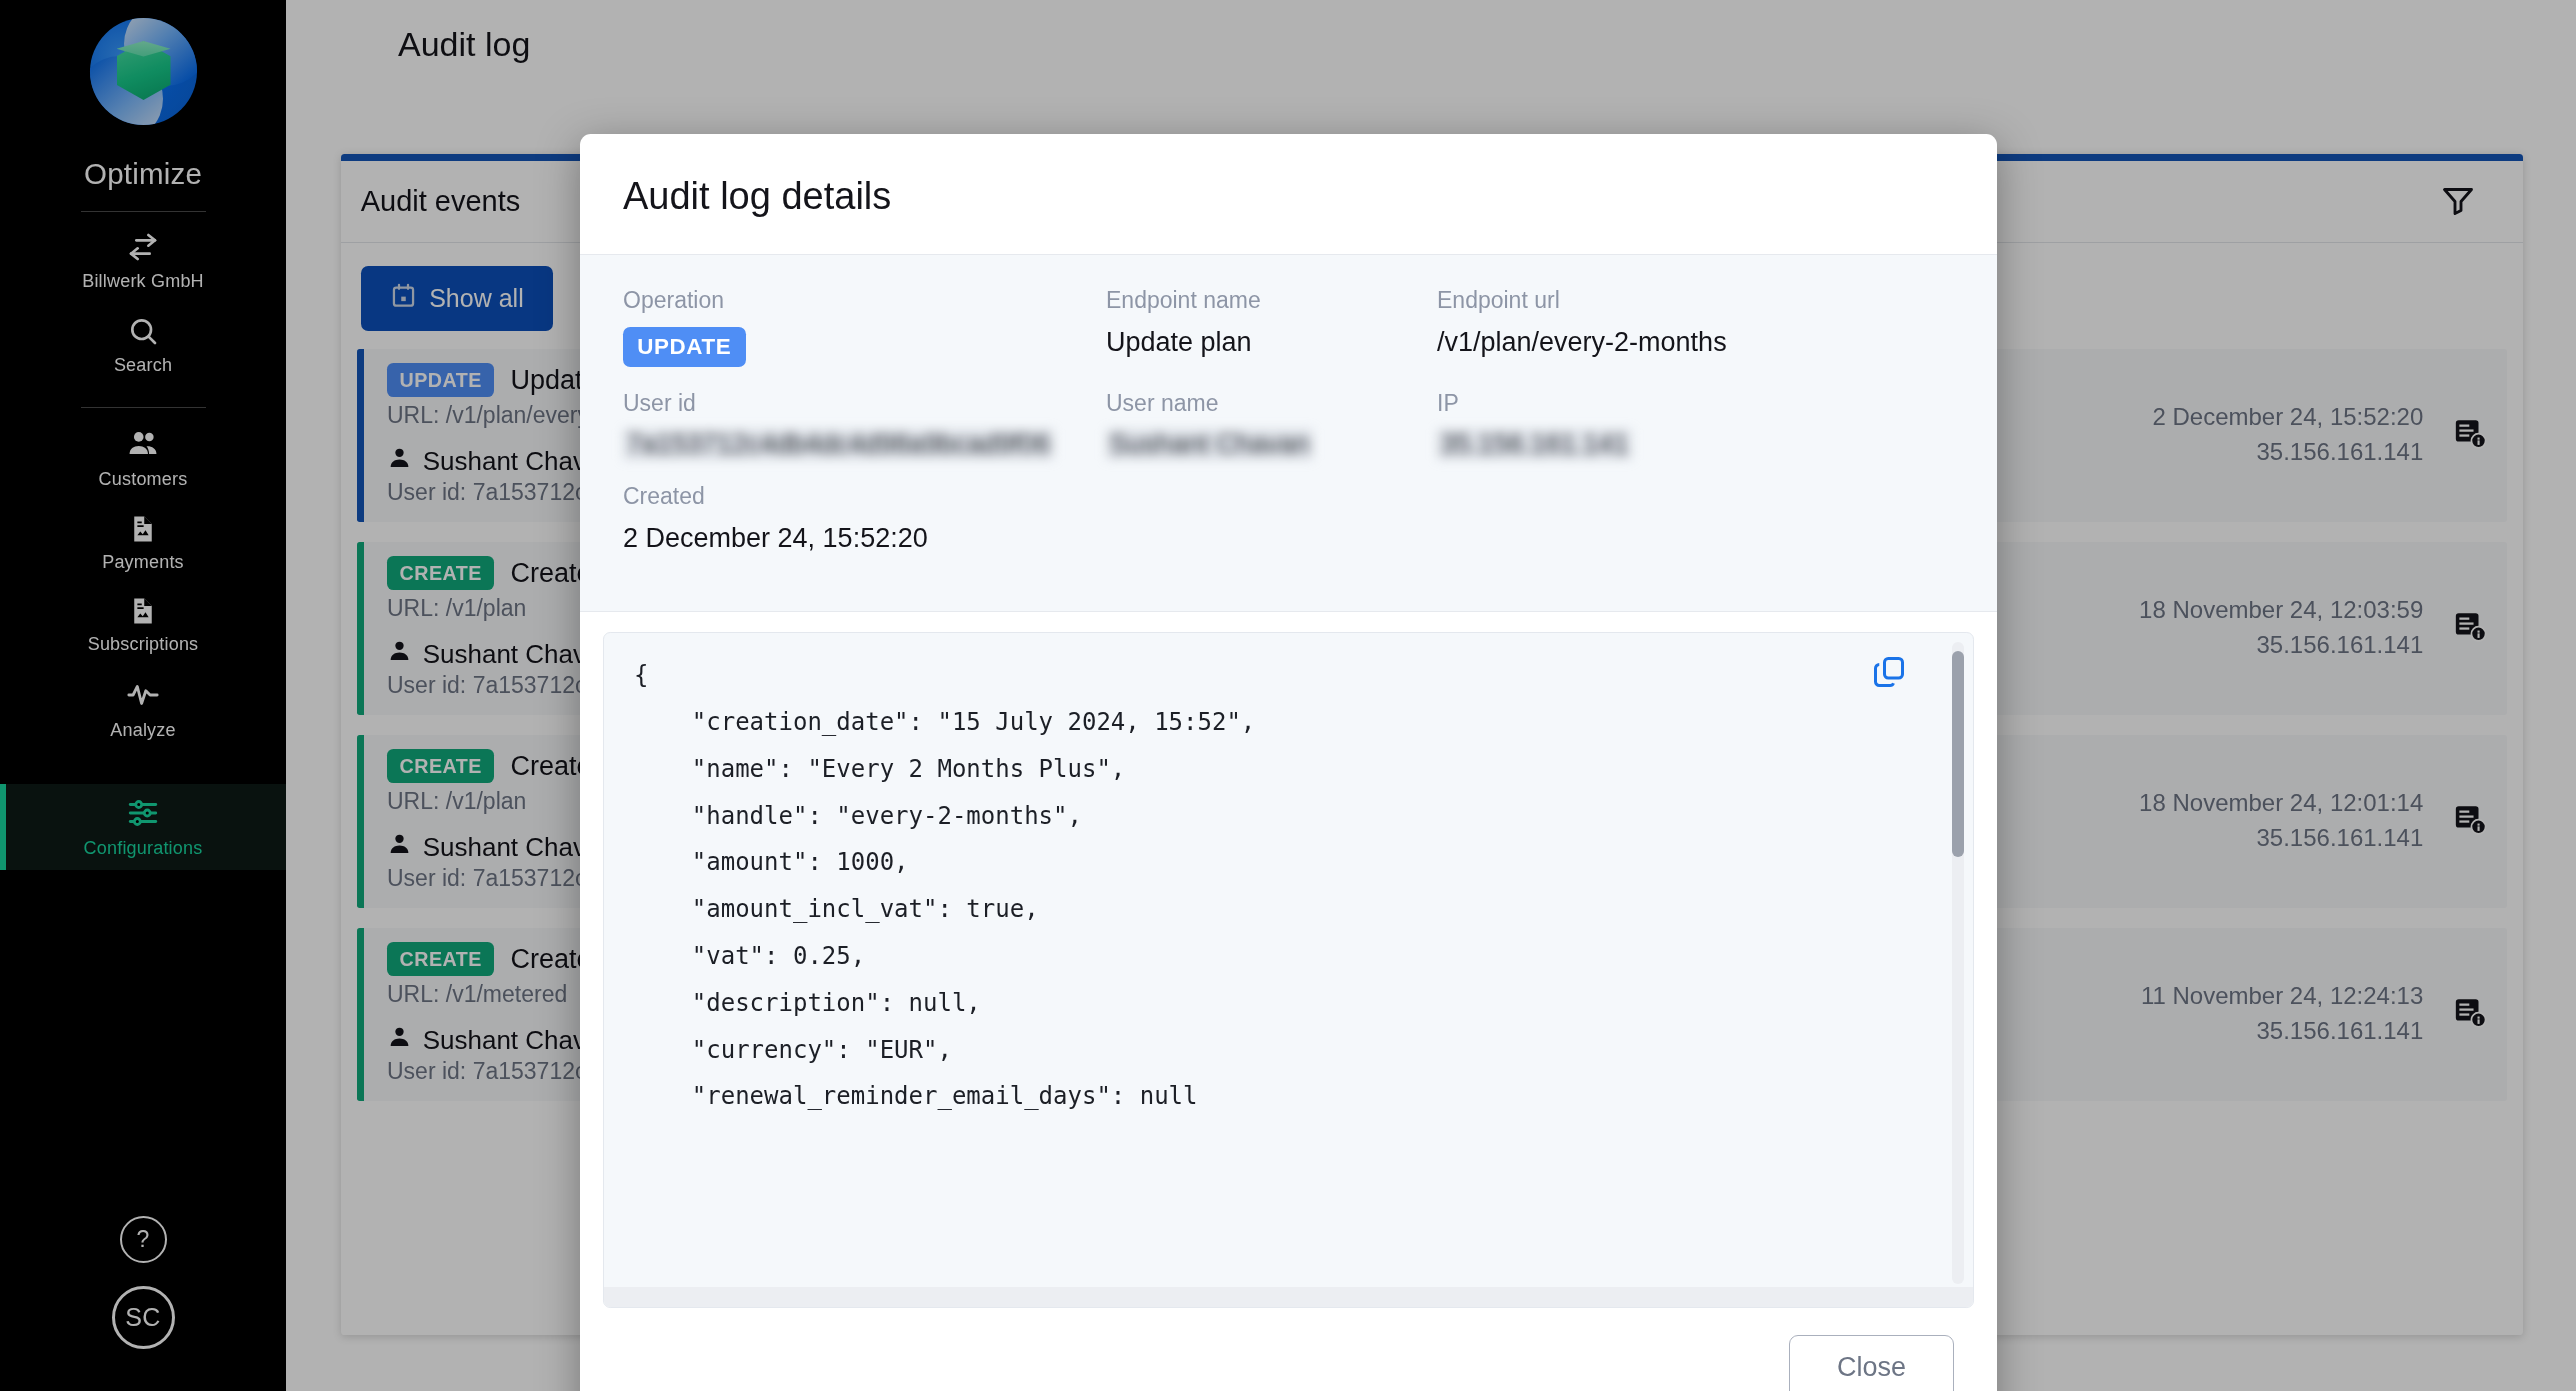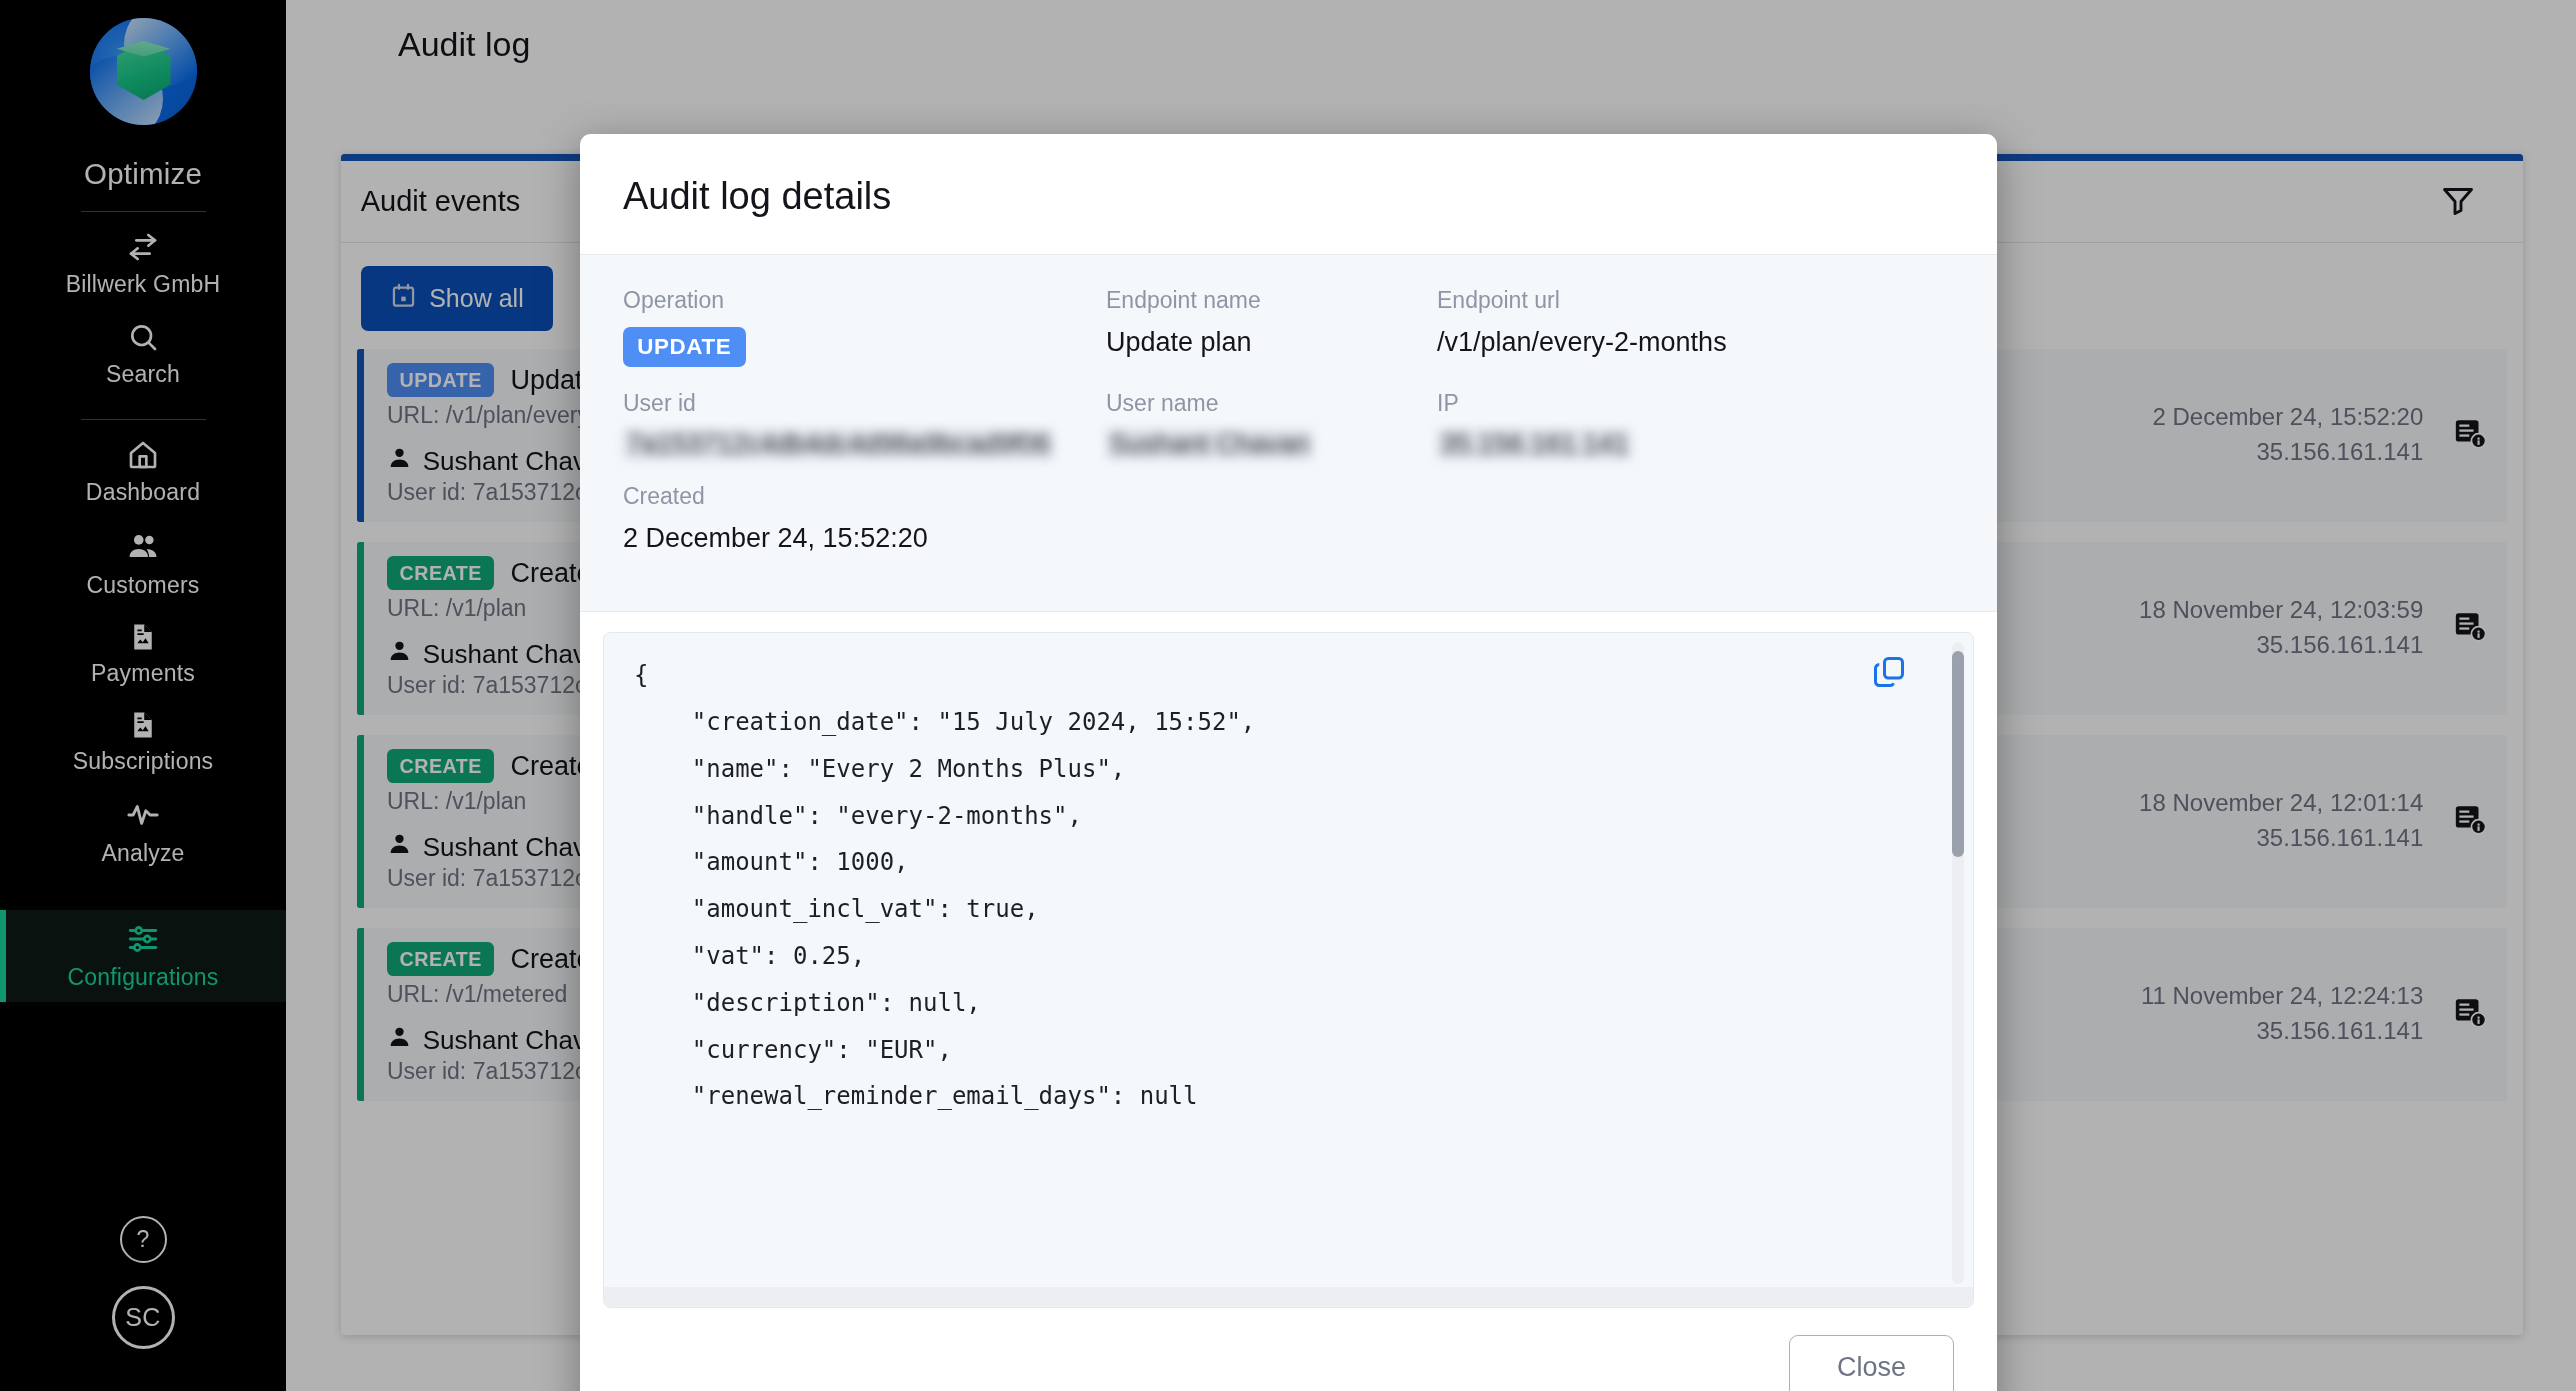--- a/index.html
+++ b/index.html
@@ -51,21 +51,21 @@
   .logo-text { color: #ffffff; font-size: 29.5px; margin-top: 32px; letter-spacing: 0.2px; }
 
   .side-div { width: 125px; height: 0.9px; background: #4a4a4a; margin: 19.7px 0 7.2px 0; }
 
   .side-item {
     width: 286px; padding: 12.5px 0 10.7px 0;
     display: flex; flex-direction: column; align-items: center;
     color: #ffffff; cursor: pointer;
     position: relative;
   }
-  .side-item .si-label { font-size: 23px; margin-top: 8px; letter-spacing: 0.2px; white-space: nowrap; }
+  .side-item .si-label { font-size: 18px; margin-top: 8px; letter-spacing: 0.2px; white-space: nowrap; }
   .side-item svg { display: block; }
   .side-item.active { background: #0d1b16; color: #18d7a0; margin-top: 32px; }
   .side-item.active::before {
     content: ""; position: absolute; left: 0; top: 0; bottom: 0;
     width: 6.3px; background: #18d7a0;
   }
   .side-item.active svg { stroke: #18d7a0; fill: none; }
   .side-spacer { flex: 1; }
   .side-bottom { display: flex; flex-direction: column; align-items: center; padding-bottom: 43px; }
   .round-btn {
@@ -280,29 +280,20 @@
         <svg width="32" height="32" viewBox="0 0 24 24" fill="none" stroke="#fff" stroke-width="2" stroke-linecap="round">
             <circle cx="11" cy="11" r="7"></circle>
             <line x1="16.2" y1="16.2" x2="21" y2="21"></line>
           </svg>
       </span>
       <span class="si-label">Search</span>
     </div>
 
     <div class="side-div"></div>
 
-    <div class="side-item">
-      <span>
-        <svg width="32" height="32" viewBox="0 0 24 24" fill="none" stroke="#fff" stroke-width="2" stroke-linejoin="round">
-            <path d="M3 10.5 12 3l9 7.5V20a1 1 0 0 1-1 1H4a1 1 0 0 1-1-1z"></path>
-            <rect x="9.5" y="13" width="5" height="8"></rect>
-          </svg>
-      </span>
-      <span class="si-label">Dashboard</span>
-    </div>
 
     <div class="side-item">
       <span>
         <svg width="34" height="34" viewBox="0 0 24 24" fill="#fff">
             <circle cx="9" cy="7" r="3.4"></circle>
             <path d="M2.5 19c0-3.6 2.9-5.6 6.5-5.6s6.5 2 6.5 5.6z"></path>
             <circle cx="16.5" cy="7" r="3"></circle>
             <path d="M14.5 13.6c3.3-.3 7 1.4 7 5.4h-5.2c0-2.1-.7-4-1.8-5.4z"></path>
           </svg>
       </span>

